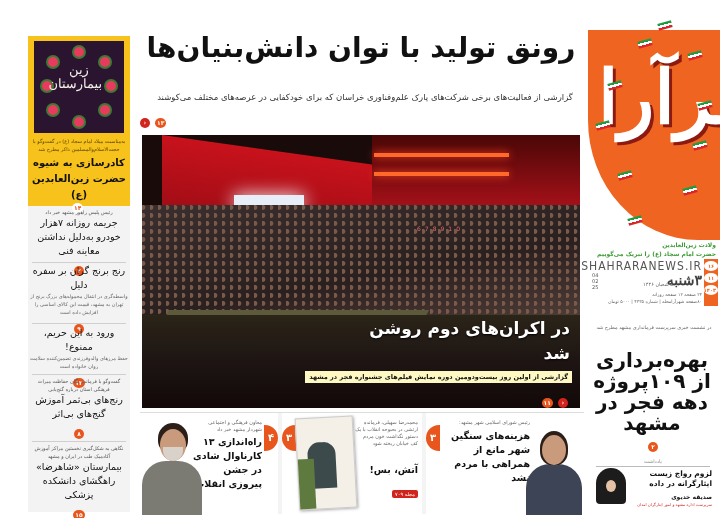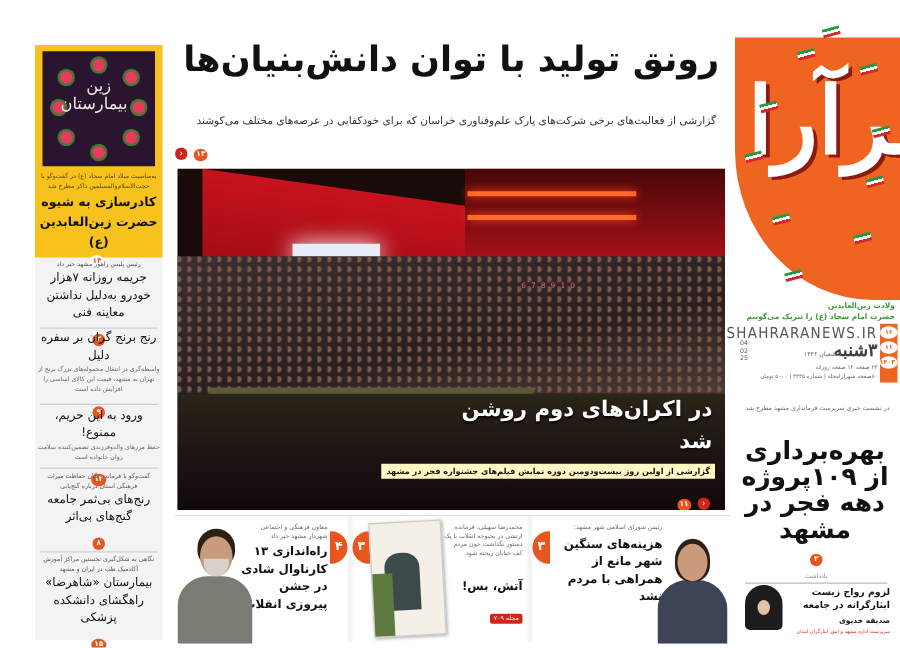--- a/index.html
+++ b/index.html
@@ -114,21 +114,21 @@
 </div>
 <div class="sep" style="top:323px"></div>
 <div class="left-item" style="top:326px">
   <div class="title">ورود به این حریم، ممنوع!</div>
   <div class="body">حفظ مرزهای والدوفرزندی تضمین‌کننده سلامت روان خانواده است</div>
   <span class="page-badge">۱۲</span>
 </div>
 <div class="sep" style="top:374px"></div>
 <div class="left-item" style="top:377px">
   <div class="lead">گفت‌وگو با فرمانده یگان حفاظت میراث فرهنگی استان درباره گنج‌یابی</div>
-  <div class="title">رنج‌های بی‌ثمر جامعه گنج‌های بی‌اثر</div>
+  <div class="title">رنج‌های بی‌ثمر آموزش گنج‌های بی‌اثر</div>
   <span class="page-badge">۸</span>
 </div>
 <div class="sep" style="top:441px"></div>
 <div class="left-item" style="top:444px">
   <div class="lead">نگاهی به شکل‌گیری نخستین مراکز آموزش آکادمیک طب در ایران و مشهد</div>
   <div class="title">بیمارستان «شاهرضا» راهگشای دانشکده پزشکی</div>
   <span class="page-badge">۱۵</span>
 </div>
 
 <div class="abs masthead">
@@ -170,21 +170,21 @@
 <div class="abs right-kicker">در نشست خبری سرپرست فرمانداری مشهد مطرح شد</div>
 <div class="abs right-title">بهره‌برداری از ۱۰۹پروژه دهه فجر در مشهد</div>
 <div class="abs" style="left:648px;top:434px"><span class="page-badge">۲</span></div>
 
 <div class="abs note-box">
   <div class="note-line"></div>
   <div class="note-label"><span style="background:#fff;padding:0 3px">یادداشت</span></div>
   <div class="note-avatar">
       <div class="note-face"></div>
     </div>
-  <div class="note-title">لزوم رواج زیست ایثارگرانه در جامعه</div>
+  <div class="note-title">لزوم رواج زیست ایثارگرانه در داده</div>
   <div class="note-author">صدیقه خدیوی</div>
   <div class="note-role">سرپرست اداره مشهد و امور ایثارگران امدان</div>
 </div>
 
 <div class="abs headline">رونق تولید با توان دانش‌بنیان‌ها</div>
 <div class="abs subhead">گزارشی از فعالیت‌های برخی شرکت‌های پارک علم‌وفناوری خراسان که برای خودکفایی در عرصه‌های مختلف می‌کوشند</div>
 <div class="abs hl-badge">
   <span class="page-badge">۱۳</span>
   <span class="arrow-badge">‹</span>
 </div>

